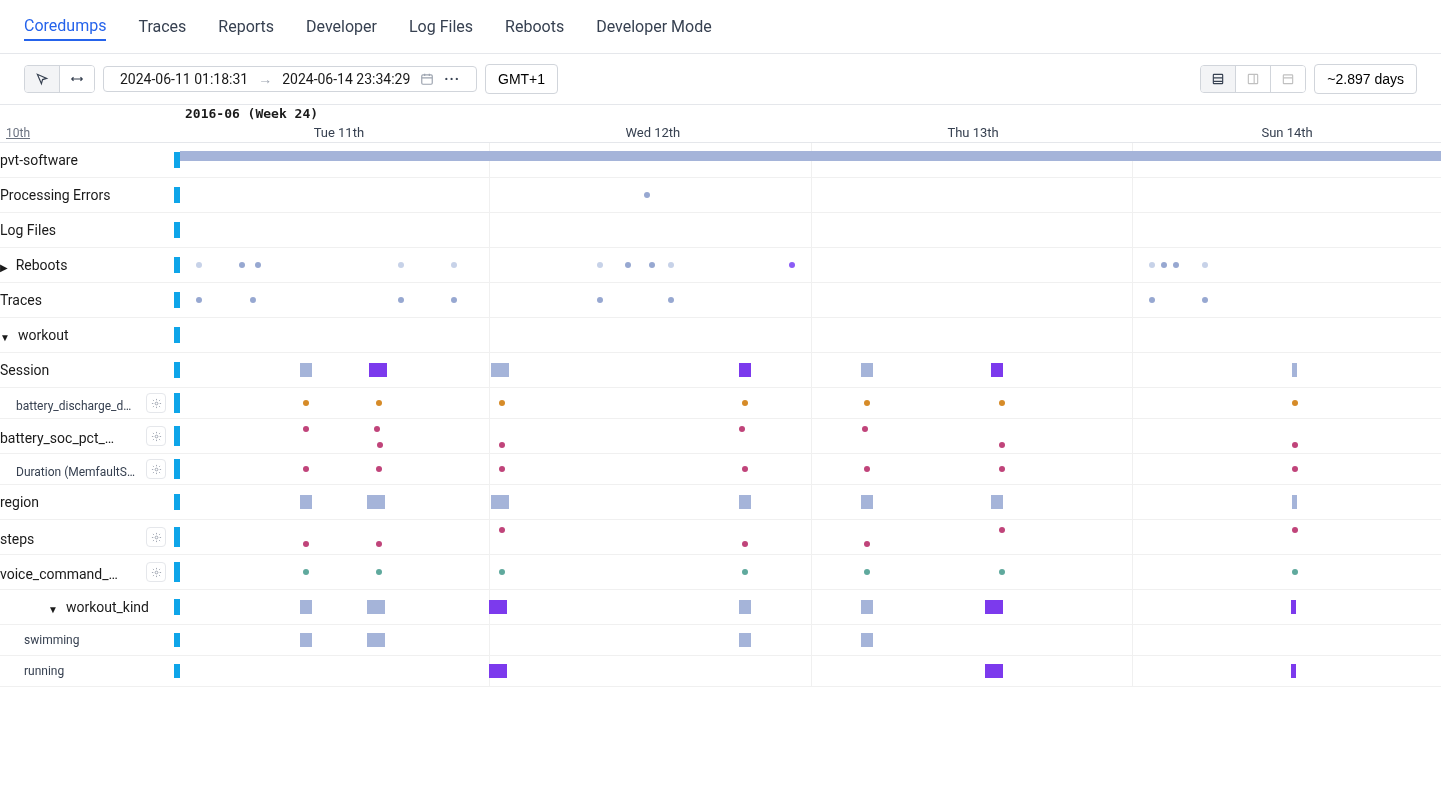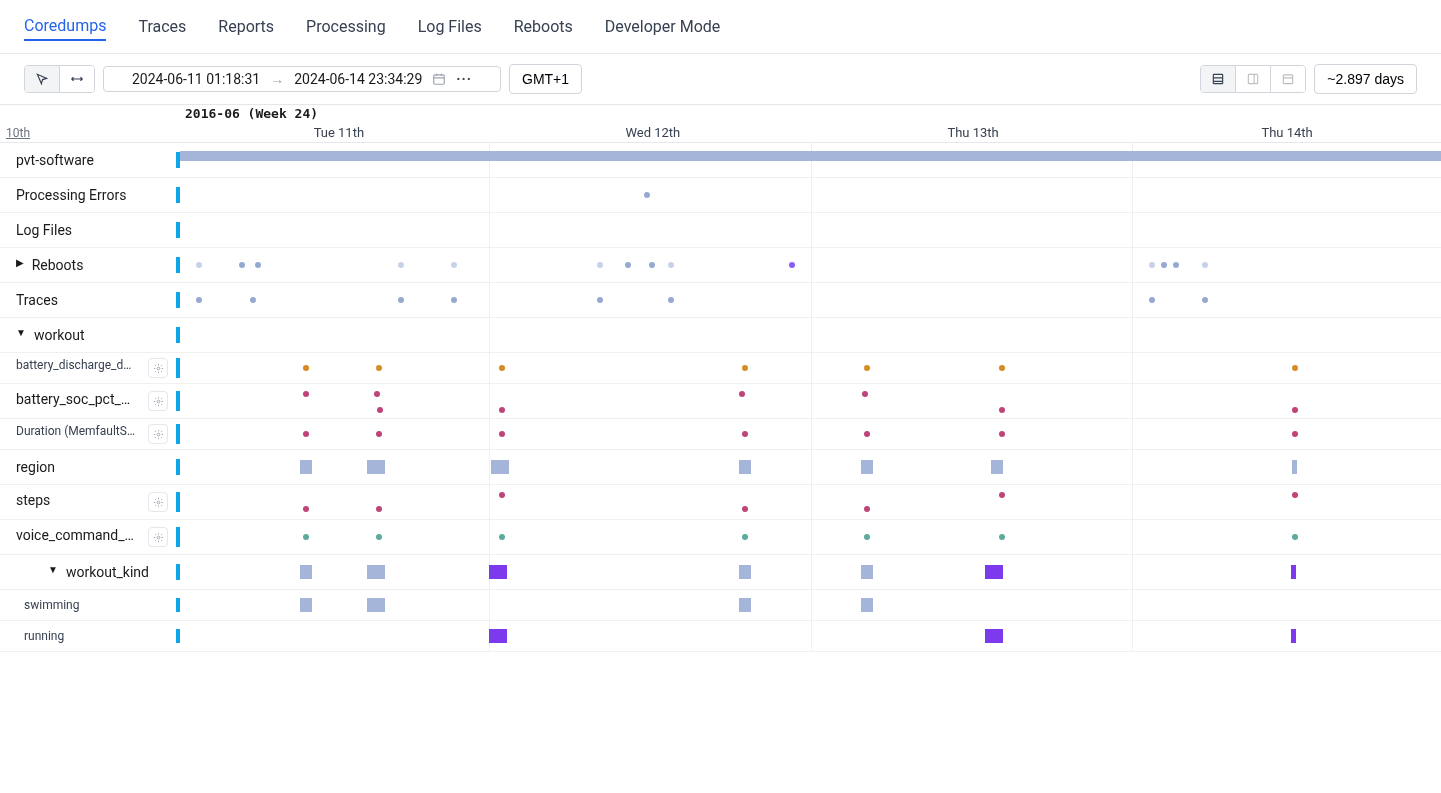--- a/index.html
+++ b/index.html
@@ -9,39 +9,39 @@
   .tabs { display: flex; gap: 32px; padding: 12px 24px; border-bottom: 1px solid #e5e7eb; align-items: center; }
   .tab { font-size: 16px; color: #374151; cursor: pointer; padding: 4px 0; }
   .tab.active { color: #2563eb; border-bottom: 2px solid #2563eb; }
   
   
   .toolbar { display: flex; align-items: center; padding: 10px 24px; gap: 8px; border-bottom: 1px solid #e5e7eb; }
   .btn-group { display: flex; border: 1px solid #d1d5db; border-radius: 4px; overflow: hidden; }
   .btn-group .icon-btn { padding: 6px 10px; border-right: 1px solid #d1d5db; background: #fff; cursor: pointer; display: flex; align-items: center; justify-content: center; }
   .btn-group .icon-btn:last-child { border-right: none; }
   .btn-group .icon-btn.selected { background: #f3f4f6; }
-  .date-range { display: flex; align-items: center; border: 1px solid #d1d5db; border-radius: 4px; padding: 4px 28px; gap: 10px; }
+  .date-range { display: flex; align-items: center; border: 1px solid #d1d5db; border-radius: 4px; padding: 4px 16px; gap: 10px; }
   .date-range .dval { font-size: 14px; color: #1a1a1a; }
   .date-range .arrow { color: #9ca3af; }
   .tz-btn { border: 1px solid #d1d5db; border-radius: 4px; padding: 6px 12px; background: #fff; cursor: pointer; font-size: 14px; }
   .spacer { flex: 1; }
   .duration-btn { border: 1px solid #d1d5db; border-radius: 4px; padding: 6px 12px; background: #fff; cursor: pointer; font-size: 14px; }
   
   
   .timeline-wrap { position: relative; }
   .time-header { position: relative; height: 38px; border-bottom: 1px solid #e5e7eb; }
   .week-label { position: absolute; left: 185px; top: 1px; font-size: 13px; font-weight: 600; font-family: ui-monospace, monospace; }
   .prev-day-label { position: absolute; left: 6px; top: 21px; font-size: 12px; color: #6b7280; text-decoration: underline; }
   .day-labels { position: absolute; left: 185px; right: 0; top: 20px; display: flex; }
   .day-label { font-size: 13px; color: #374151; text-align: center; }
   
   .rows { position: relative; }
   .row { display: flex; align-items: center; border-bottom: 1px solid #f0f0f0; min-height: 34px; position: relative; }
   .row.short { min-height: 30px; }
-  .row-label-cell { width: 180px; min-width: 180px; display: flex; align-items: flex-start; padding: 0 8px 0 16px; font-size: 14px; position: relative; border-right: 4px solid #0ea5e9; height: 100%; }
+  .row-label-cell { width: 180px; min-width: 180px; display: flex; align-items: flex-end; padding: 0 8px 0 0; font-size: 14px; position: relative; border-right: 6px solid #0ea5e9; height: 100%; }
   .row-label-cell.sub { padding-left: 16px; font-size: 12px; color: #374151; }
   .row-label-cell .caret { margin-right: 8px; font-size: 10px; color: #1a1a1a; }
   .row-label-cell .gear { margin-left: auto; width: 20px; height: 20px; border: 1px solid #e5e7eb; border-radius: 4px; display: flex; align-items: center; justify-content: center; color: #9ca3af; cursor: pointer; font-size: 11px; }
   .row-label-cell.indent1 { padding-left: 48px; }
   .row-label-cell.indent2 { padding-left: 24px; }
   .row-label-cell .label-text { overflow: hidden; text-overflow: ellipsis; white-space: nowrap; max-width: 120px; }
   
   .row-track { flex: 1; position: relative; height: 100%; min-height: inherit; }
   .row-track .gridline { position: absolute; top: 0; bottom: 0; width: 1px; background: #f0f0f0; }
   
@@ -64,21 +64,21 @@
   
   svg.icon { width: 14px; height: 14px; }
 </style>
 </head>
 <body>
 
 <div class="tabs">
   <div class="tab active">Coredumps</div>
   <div class="tab">Traces</div>
   <div class="tab">Reports</div>
-  <div class="tab">Processing</div>
+  <div class="tab">Developer</div>
   <div class="tab">Log Files</div>
   <div class="tab">Reboots</div>
   <div class="tab">Developer Mode</div>
 </div>
 
 <div class="toolbar">
   <div class="btn-group">
     <div class="icon-btn selected">
       <svg class="icon" viewBox="0 0 24 24" fill="none" stroke="#374151" stroke-width="2">
           <path d="M4 4l7 16 2-7 7-2z"></path>
@@ -131,21 +131,21 @@
 </div>
 
 <div class="timeline-wrap">
   <div class="time-header">
     <span class="week-label">2016-06 (Week 24)</span>
     <span class="prev-day-label">10th</span>
     <div class="day-labels" id="day-labels">
         <div class="day-label" style="width: 24.5%;">Tue 11th</div>
         <div class="day-label" style="width: 25.5%;">Wed 12th</div>
         <div class="day-label" style="width: 25.5%;">Thu 13th</div>
-        <div class="day-label" style="width: 24.5%;">Thu 14th</div>
+        <div class="day-label" style="width: 24.5%;">Sun 14th</div>
       </div>
   </div>
   <div class="rows" id="rows">
       <div class="row">
         <div class="row-label-cell">
           <span class="label-text">pvt-software</span>
         </div>
         <div class="row-track">
           <div class="gridline" style="left: 24.5%;"></div>
           <div class="gridline" style="left: 50%;"></div>
@@ -221,20 +221,37 @@
         <div class="row-label-cell">
           <span class="caret">▼</span>
           <span class="label-text">workout</span>
         </div>
         <div class="row-track">
           <div class="gridline" style="left: 24.5%;"></div>
           <div class="gridline" style="left: 50%;"></div>
           <div class="gridline" style="left: 75.5%;"></div>
         </div>
       </div>
+      <div class="row">
+        <div class="row-label-cell">
+          <span class="label-text">Session</span>
+        </div>
+        <div class="row-track">
+          <div class="gridline" style="left: 24.5%;"></div>
+          <div class="gridline" style="left: 50%;"></div>
+          <div class="gridline" style="left: 75.5%;"></div>
+          <div class="block med blue" style="left: 9.5%;"></div>
+          <div class="block wide purple" style="left: 15%;"></div>
+          <div class="block wide blue" style="left: 24.7%;"></div>
+          <div class="block med purple" style="left: 44.3%;"></div>
+          <div class="block med blue" style="left: 54%;"></div>
+          <div class="block med purple" style="left: 64.3%;"></div>
+          <div class="block thin blue" style="left: 88.2%;"></div>
+        </div>
+      </div>
       <div class="row short">
         <div class="row-label-cell sub">
           <span class="label-text">battery_discharge_duratio...</span>
           <span class="gear">
             <svg width="11" height="11" viewBox="0 0 24 24" fill="none" stroke="#9ca3af" stroke-width="2">
               <circle cx="12" cy="12" r="3"></circle>
               <path d="M12 2v3M12 19v3M4.2 4.2l2.1 2.1M17.7 17.7l2.1 2.1M2 12h3M19 12h3M4.2 19.8l2.1-2.1M17.7 6.3l2.1-2.1"></path>
             </svg>
           </span>
         </div>

